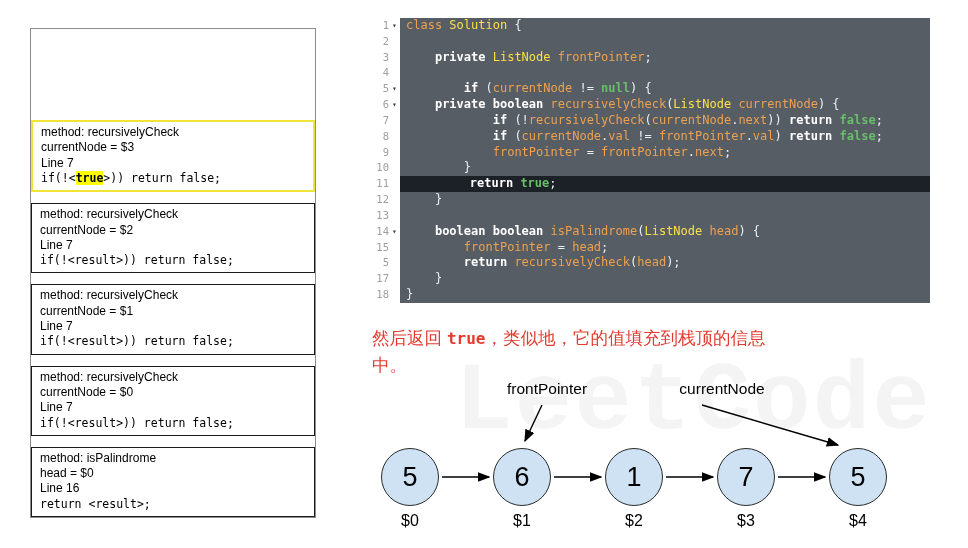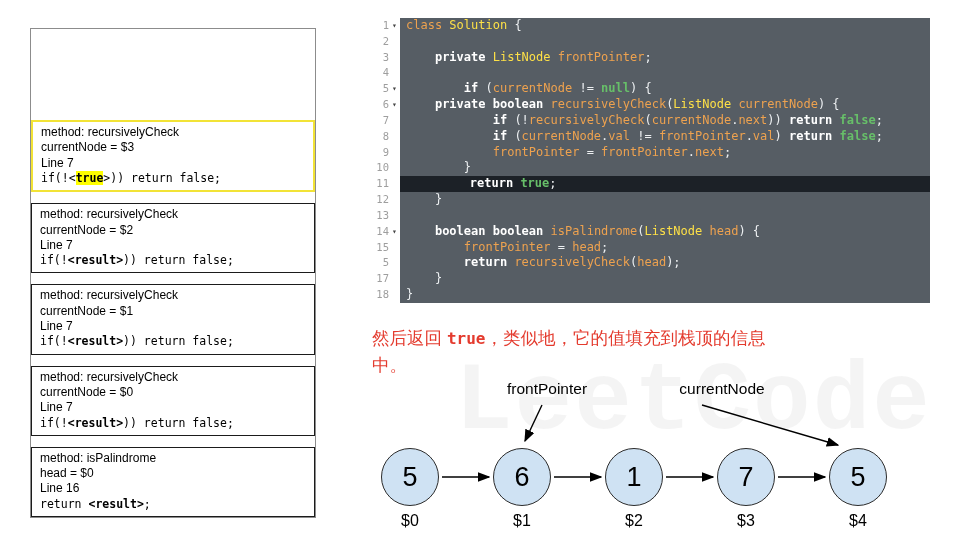--- a/index.html
+++ b/index.html
@@ -14,21 +14,21 @@
 
   
   .stack-outer{left:30px;top:28px;width:286px;height:490px;border:1px solid #8c8c8c;
                box-sizing:border-box;background:#fff;display:flex;flex-direction:column;
                justify-content:flex-end;gap:12px;}
   .frame{box-sizing:border-box;width:100%;background:#fff;border:1px solid #1b1b1b;
          padding:3px 8px 4px 8px;margin-top:-1px;}
   .frame.active{border:2px solid #f2e336;margin-top:0;}
   .f-row{font-size:12px;line-height:15.3px;color:#000;}
   .f-code{font-family:"DejaVu Sans Mono",monospace;font-size:11.5px;line-height:15.3px;color:#000;white-space:pre;}
-  .f-code .b{font-weight:bold;}
+  .f-code .b{font-weight:normal;}
   .f-code .hl-true{background:#ffff00;font-weight:bold;}
 
   
   .editor{left:370px;top:18px;width:560px;height:285px;display:flex;
           font-family:"DejaVu Sans Mono",monospace;font-size:12px;}
   .gutter{width:30px;background:#ffffff;box-sizing:border-box;}
   .gl{height:15.83px;line-height:15.83px;display:flex;align-items:center;}
   .gl .ln{flex:1;text-align:right;color:#9e9e9e;font-size:10.5px;}
   .gl .fold{width:11px;text-align:center;color:#444;font-size:8px;}
   .code{flex:1;background:#565d64;overflow:hidden;}

